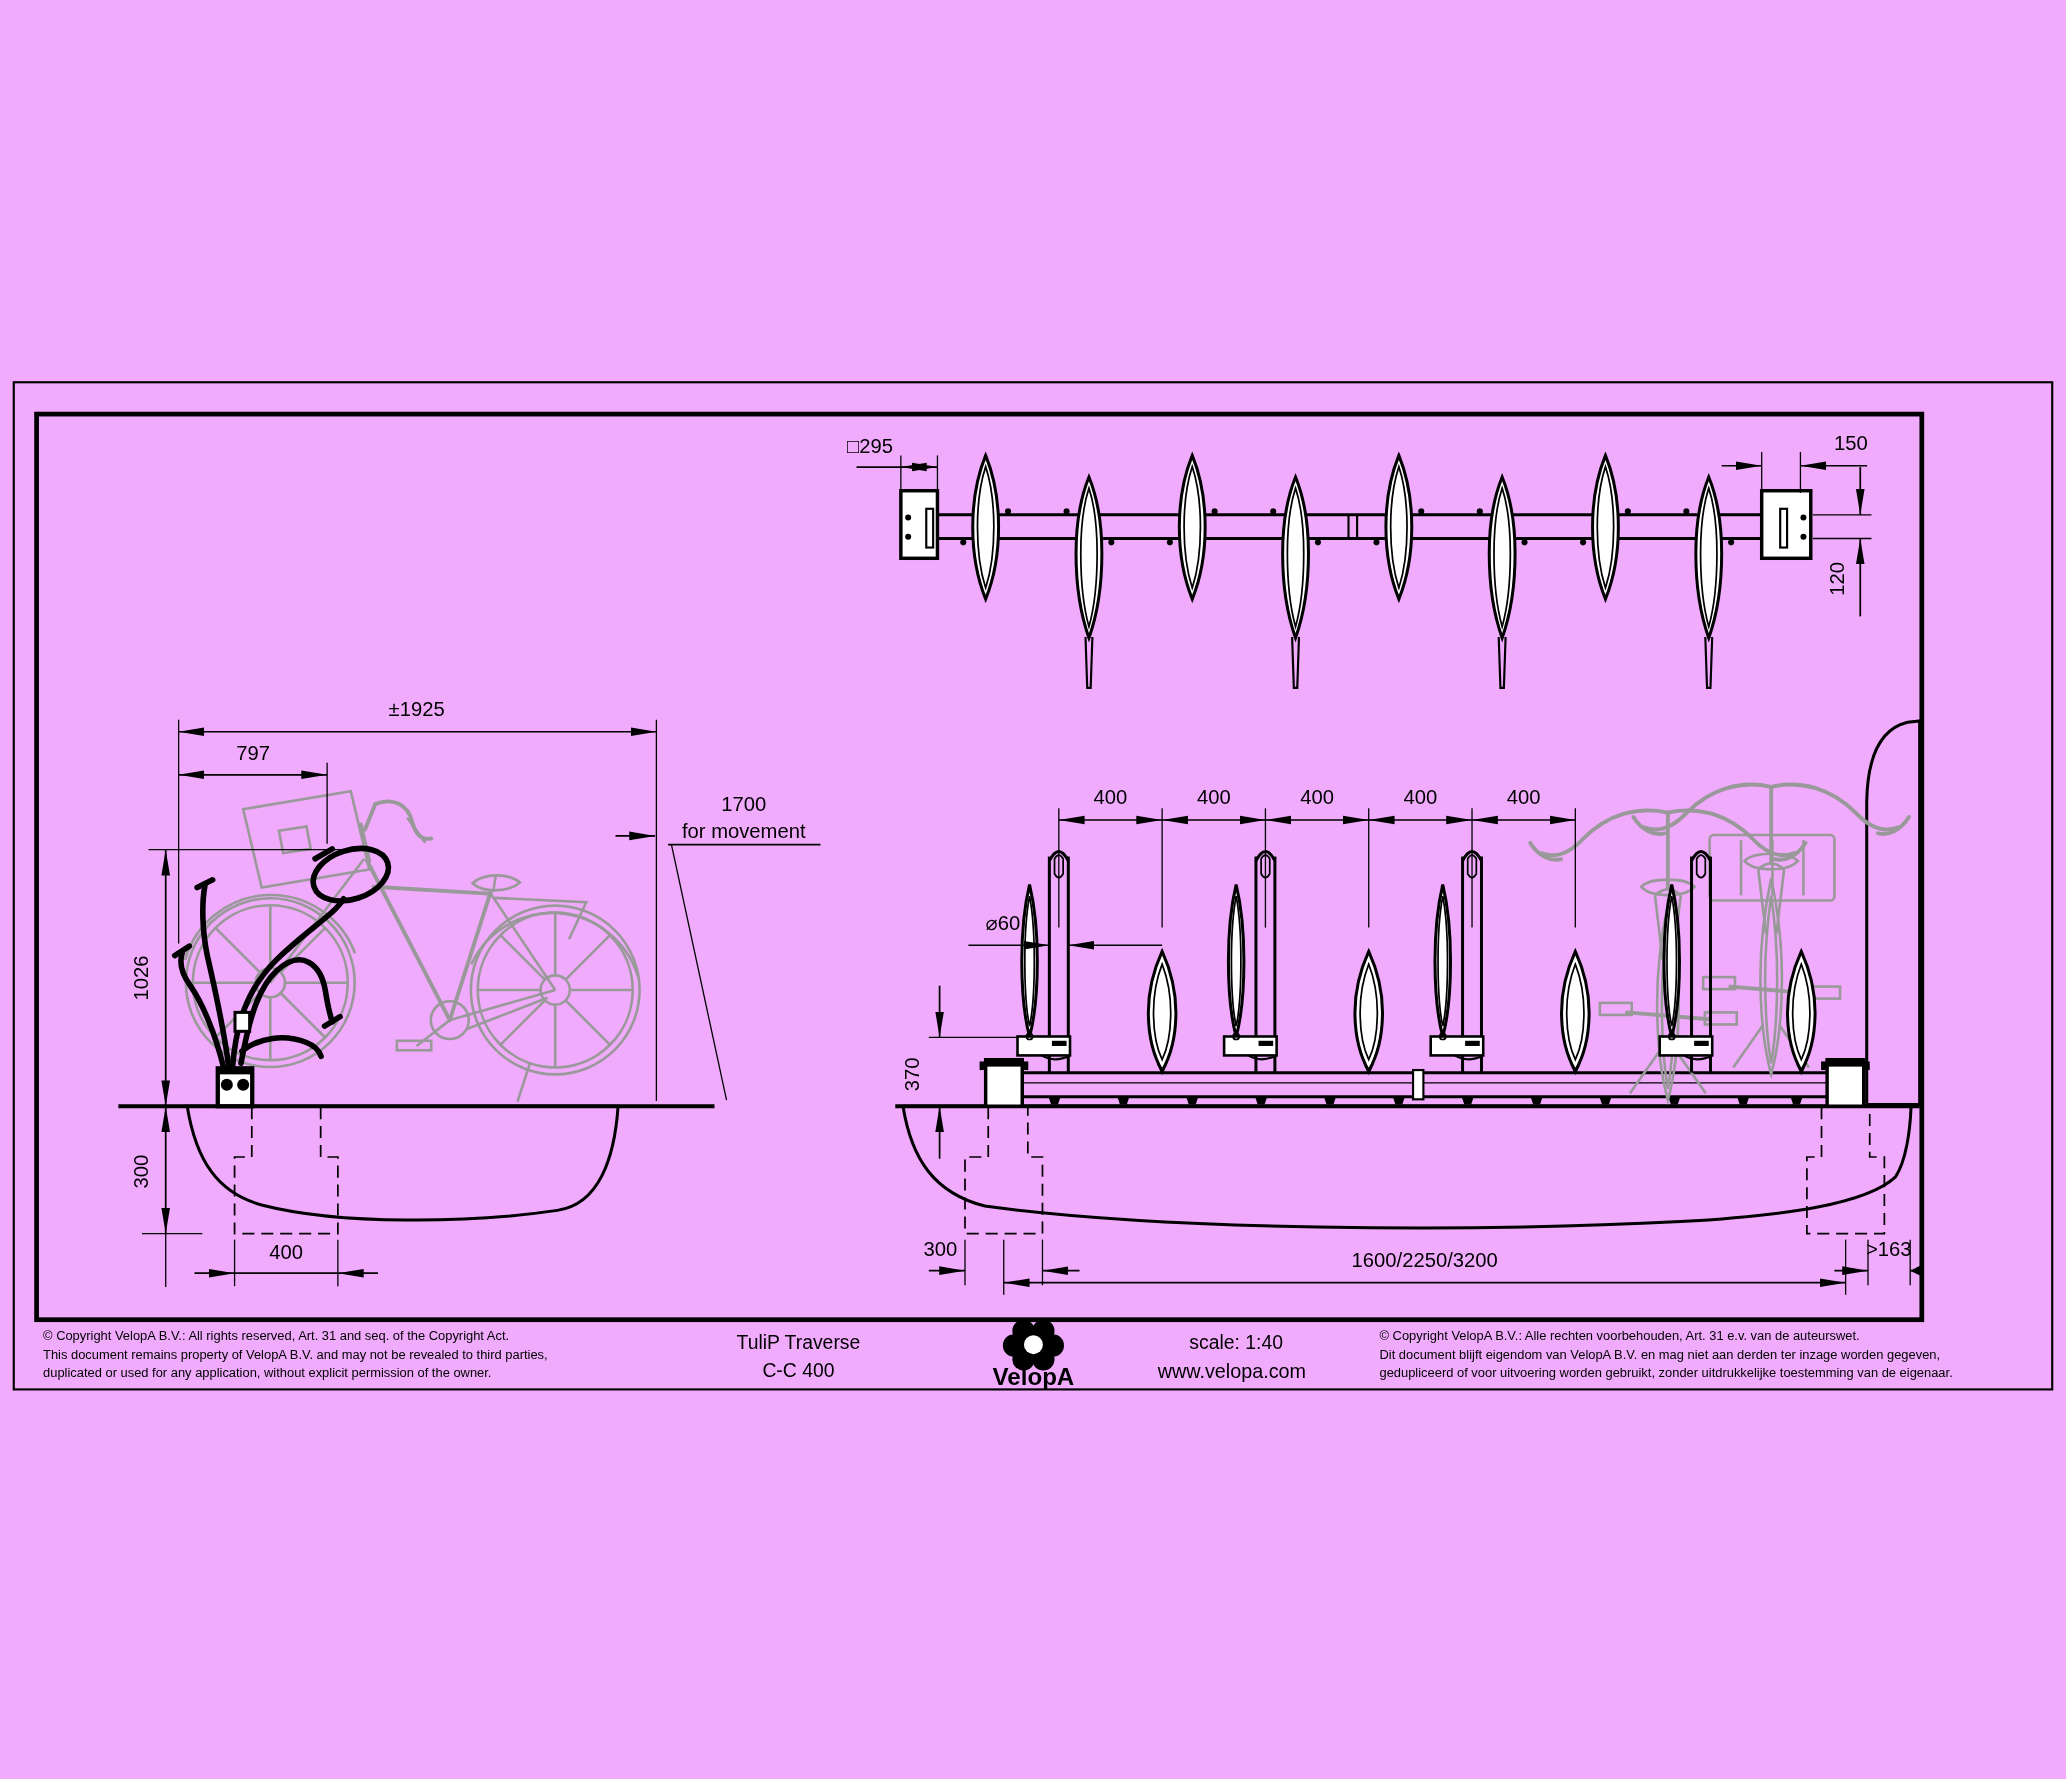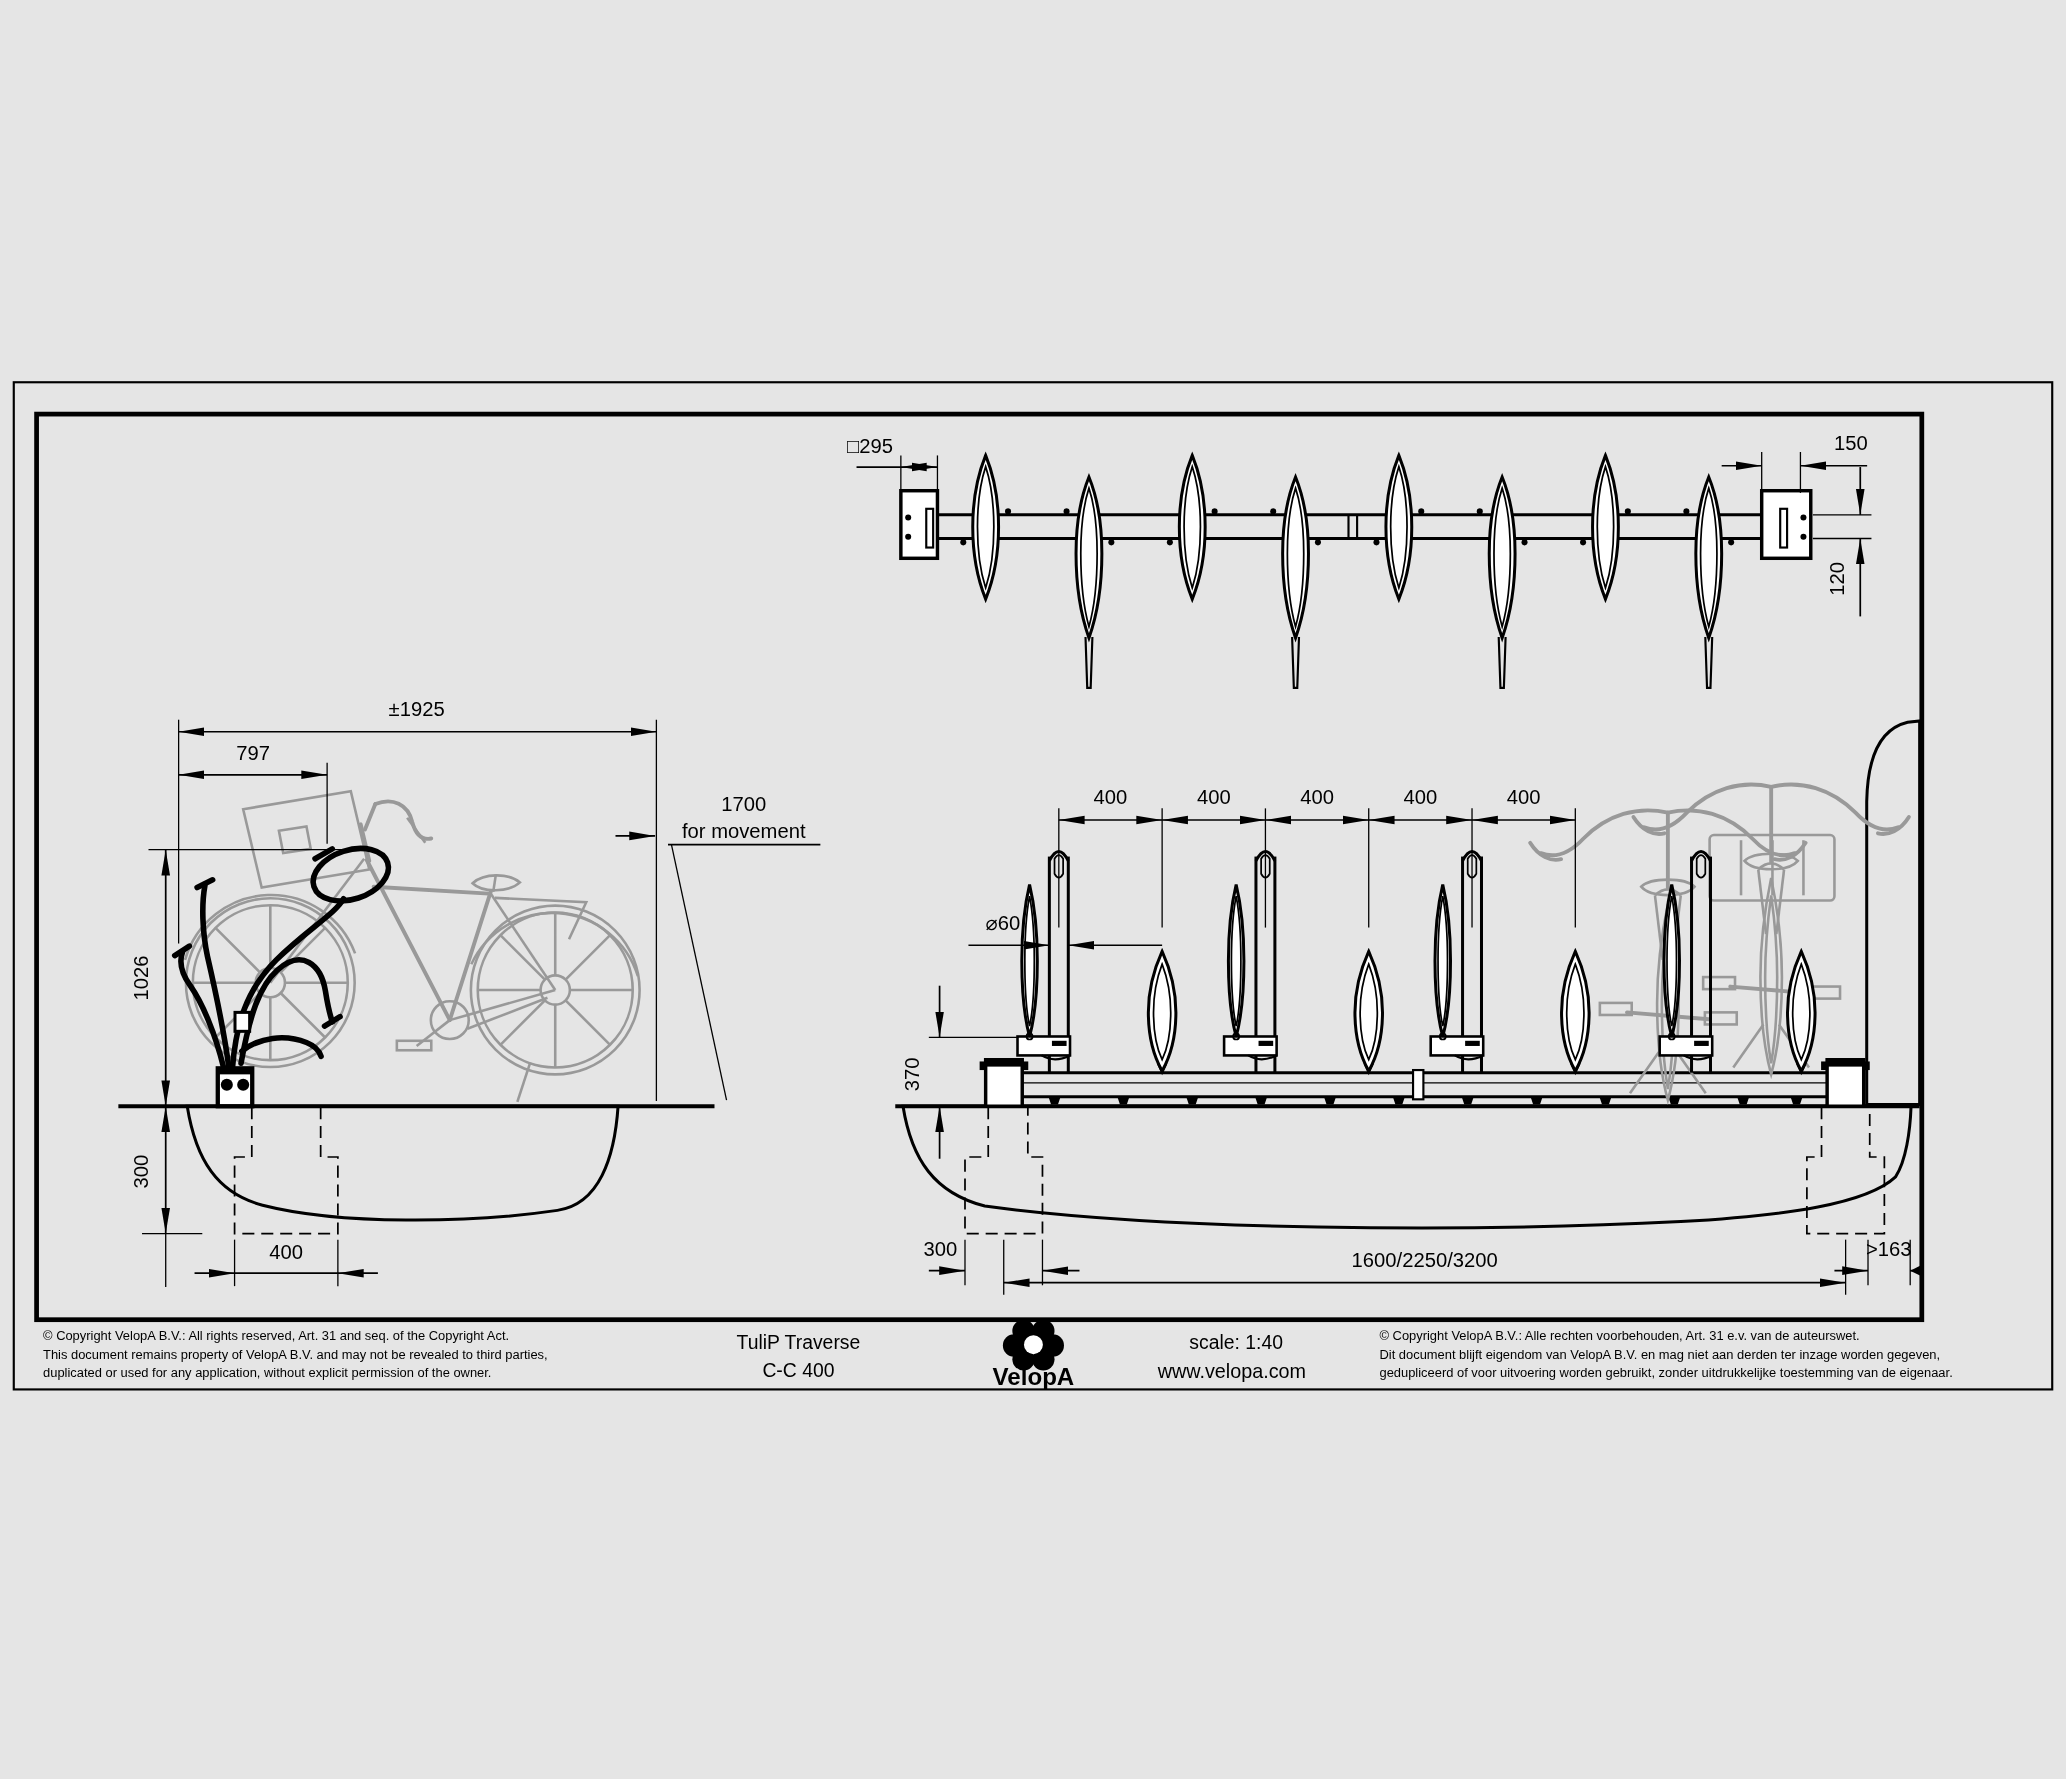--- a/index.html
+++ b/index.html
@@ -1,16 +1,16 @@
 <!DOCTYPE html>
 <html style="font-size:6.9px"><head>
 <meta charset="utf-8">
 <style>
   html,body{margin:0;padding:0;background:#fff;}
-  #stage{width:2066px;height:1779px;position:relative;background:#e5e5e5;}
+  #stage{width:2066px;height:1779px;position:relative;background:#f0abfc;}
   svg{display:block;}
   text{font-family:"Liberation Sans","DejaVu Sans",sans-serif;fill:#000;}
   .dim{font-size:47px;}
   .small{font-size:30px;}
   .title{font-size:45px;}
   .logo{font-size:56px;font-weight:bold;}
   .web{font-size:46px;}
   .ln{stroke:#000;fill:none;}
   .thin{stroke-width:3;}
   .dimln{stroke-width:4;}

